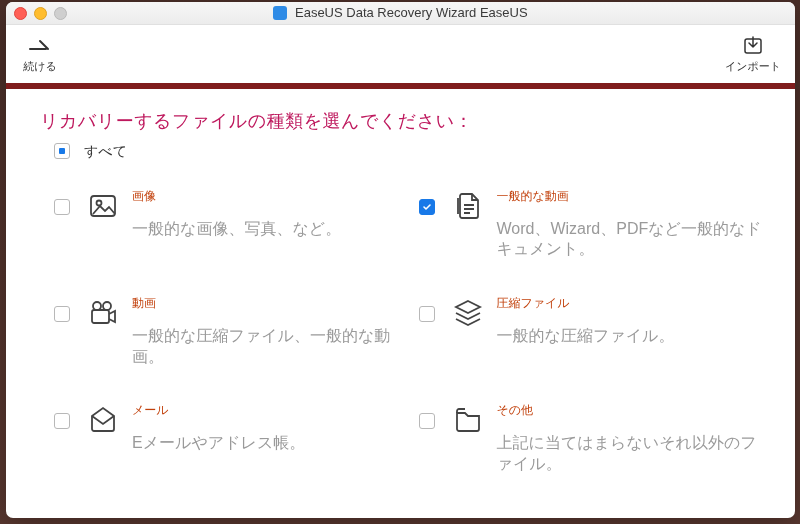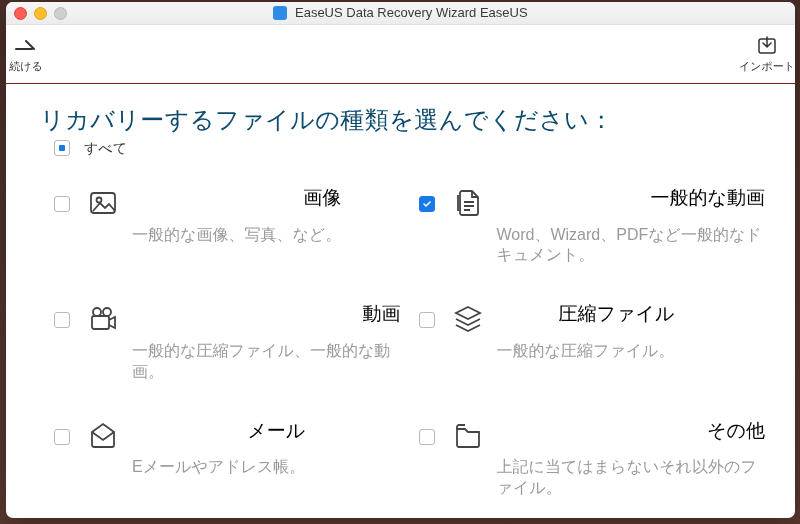--- a/index.html
+++ b/index.html
@@ -64,42 +64,42 @@
     border-radius:3px;
     position:relative;
     top:-1px;
     margin-right:4px;
   }
   .toolbar {
     height: 58px;
     display:flex;
     justify-content:space-between;
     align-items:center;
-    padding: 0 0;
-    border-bottom: 1px solid #7f1d1d;
+    padding: 0 14px;
+    border-bottom: 6px solid #7f1d1d;
   }
   .tbtn {
     display:flex;
     flex-direction:column;
     align-items:center;
     justify-content:center;
     font-size:11px;
     color:#333;
     cursor:pointer;
     min-width:40px;
   }
   .tbtn svg { display:block; }
   .tbtn .lbl { margin-top:2px; }
   .content {
     padding: 18px 30px 10px 30px;
   }
   .heading {
-    font-size:24px;
-    color:#0c4a6e;
-    margin:2px 0 4px 4px;
+    font-size:18px;
+    color:#be185d;
+    margin:2px 0 10px 4px;
     letter-spacing:0.5px;
   }
   .allrow {
     display:flex;
     align-items:flex-start;
     margin-left:18px;
     margin-bottom:10px;
   }
   .chk {
     width:14px;
@@ -148,21 +148,21 @@
     margin-left:16px;
     width:34px;
     height:34px;
     display:flex;
     align-items:center;
     justify-content:center;
     flex:0 0 34px;
   }
   .iconbox svg { stroke:#444; }
   .texts { margin-left:12px; }
-  .t1 { font-size:19px; color:#000000; line-height:1.3;text-align:right; }
+  .t1 { font-size:12px; color:#c2410c; line-height:1.3; }
   .t2 { font-size:16px; color:#9a9a9a; margin-top:14px; line-height:1.3; }
 </style>
 </head>
 <body>
 
 <div class="window">
 
   <div class="titlebar">
     <div class="traffic">
       <span class="tclose"></span>

